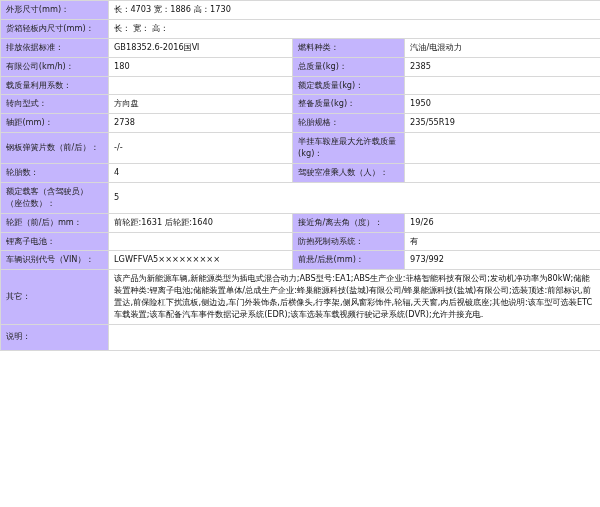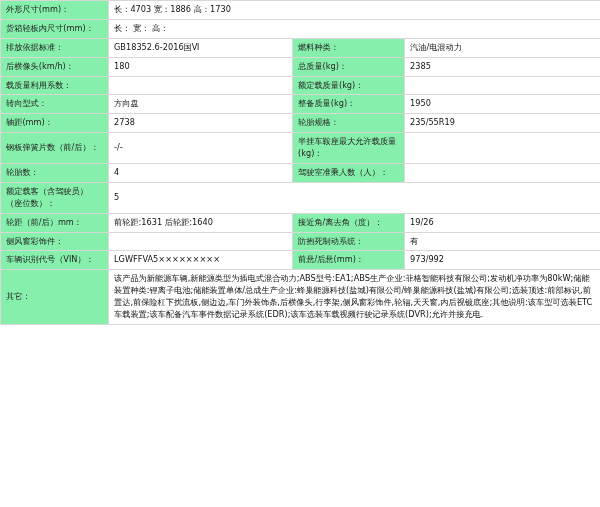--- a/index.html
+++ b/index.html
@@ -21,21 +21,21 @@
   }
   table.spec td {
     border: 1px solid #d8d8d8;
     font-size: 8.2px;
     line-height: 1.45;
     padding: 3px 5px 3px 5px;
     vertical-align: middle;
     word-break: break-all;
   }
   td.label {
-    background: #86efac;
+    background: #c4b5fd;
     color: #222;
   }
   td.value {
     background: #ffffff;
     color: #111;
     margin-left: 48px;
   }
   col.c1 { width: 108px; }
   col.c2 { width: 184px; }
   col.c3 { width: 112px; }
@@ -66,21 +66,21 @@
       <td class="label">货箱轻板内尺寸(mm)：</td>
       <td class="value" colspan="3">长： 宽： 高：</td>
     </tr>
     <tr>
       <td class="label">排放依据标准：</td>
       <td class="value">GB18352.6-2016国Ⅵ</td>
       <td class="label">燃料种类：</td>
       <td class="value">汽油/电混动力</td>
     </tr>
     <tr>
-      <td class="label">后横像头(km/h)：</td>
+      <td class="label">有限公司(km/h)：</td>
       <td class="value">180</td>
       <td class="label">总质量(kg)：</td>
       <td class="value">2385</td>
     </tr>
     <tr>
       <td class="label">载质量利用系数：</td>
       <td class="value"></td>
       <td class="label">额定载质量(kg)：</td>
       <td class="value"></td>
     </tr>
@@ -112,29 +112,33 @@
       <td class="label">额定载客（含驾驶员）（座位数）：</td>
       <td class="value" colspan="3">5</td>
     </tr>
     <tr>
       <td class="label">轮距（前/后）mm：</td>
       <td class="value">前轮距:1631 后轮距:1640</td>
       <td class="label">接近角/离去角（度）：</td>
       <td class="value">19/26</td>
     </tr>
     <tr>
-      <td class="label">侧风窗彩饰件：</td>
+      <td class="label">锂离子电池：</td>
       <td class="value"></td>
       <td class="label">防抱死制动系统：</td>
       <td class="value">有</td>
     </tr>
     <tr>
       <td class="label">车辆识别代号（VIN）：</td>
       <td class="value">LGWFFVA5×××××××××</td>
       <td class="label">前悬/后悬(mm)：</td>
       <td class="value">973/992</td>
     </tr>
     <tr>
       <td class="label">其它：</td>
       <td class="value wide-value" colspan="3">该产品为新能源车辆,新能源类型为插电式混合动力;ABS型号:EA1;ABS生产企业:菲格智能科技有限公司;发动机净功率为80kW;储能装置种类:锂离子电池;储能装置单体/总成生产企业:蜂巢能源科技(盐城)有限公司/蜂巢能源科技(盐城)有限公司;选装顶述:前部标识,前置达,前保险杠下扰流板,侧边边,车门外装饰条,后横像头,行李架,侧风窗彩饰件,轮辐,天天窗,内后视镀底座;其他说明:该车型可选装ETC车载装置;该车配备汽车事件数据记录系统(EDR);该车选装车载视频行驶记录系统(DVR);允许并接充电.</td>
     </tr>
+    <tr class="tall">
+      <td class="label">说明：</td>
+      <td class="value" colspan="3"></td>
+    </tr>
   </tbody>
 </table>
 
 </body></html>

